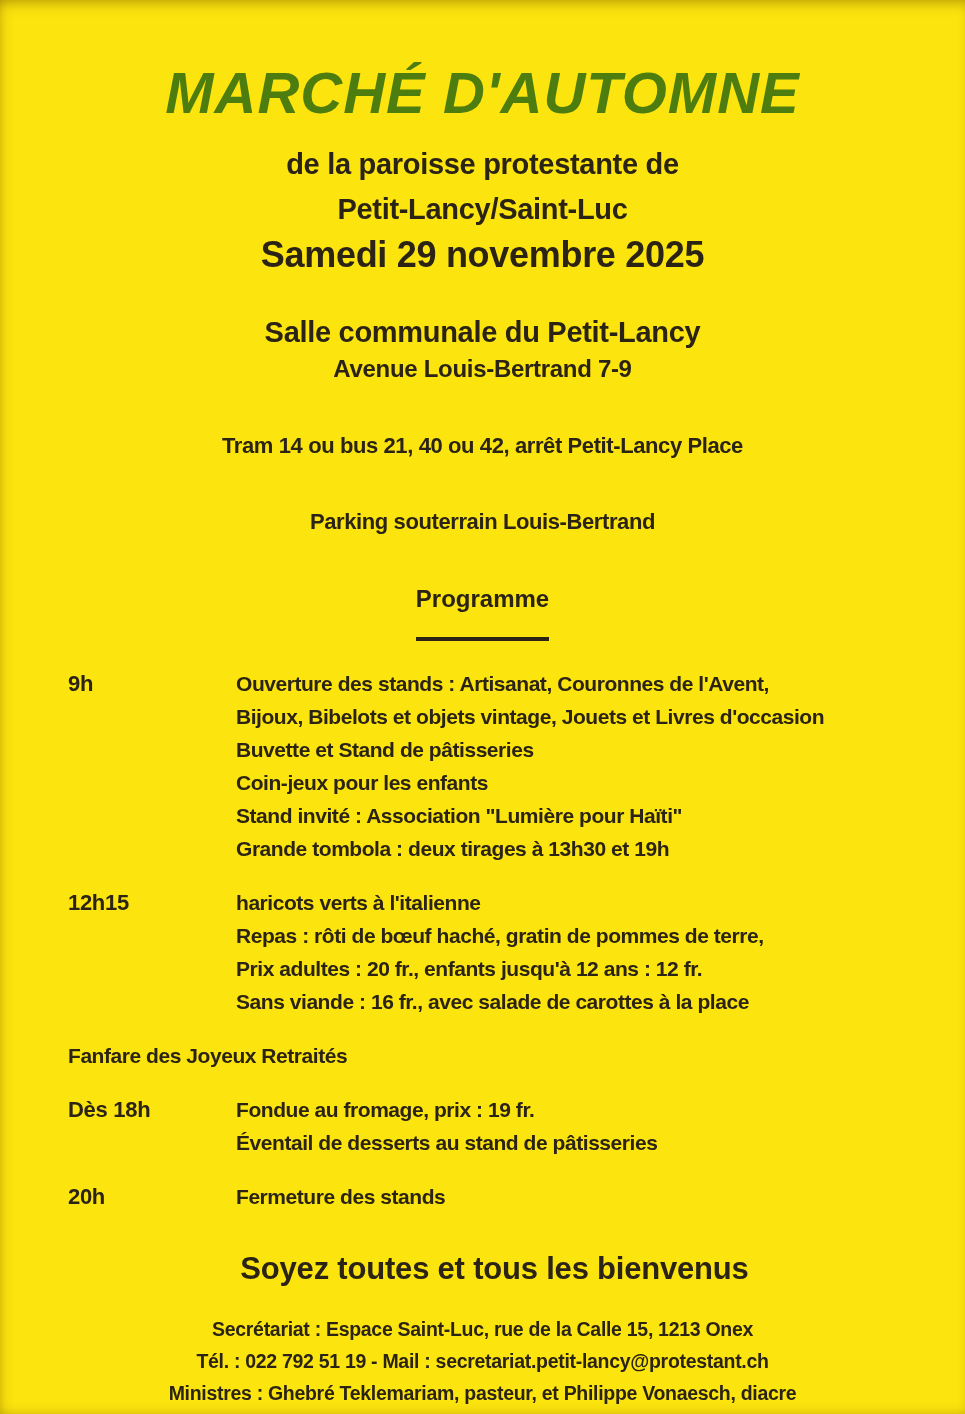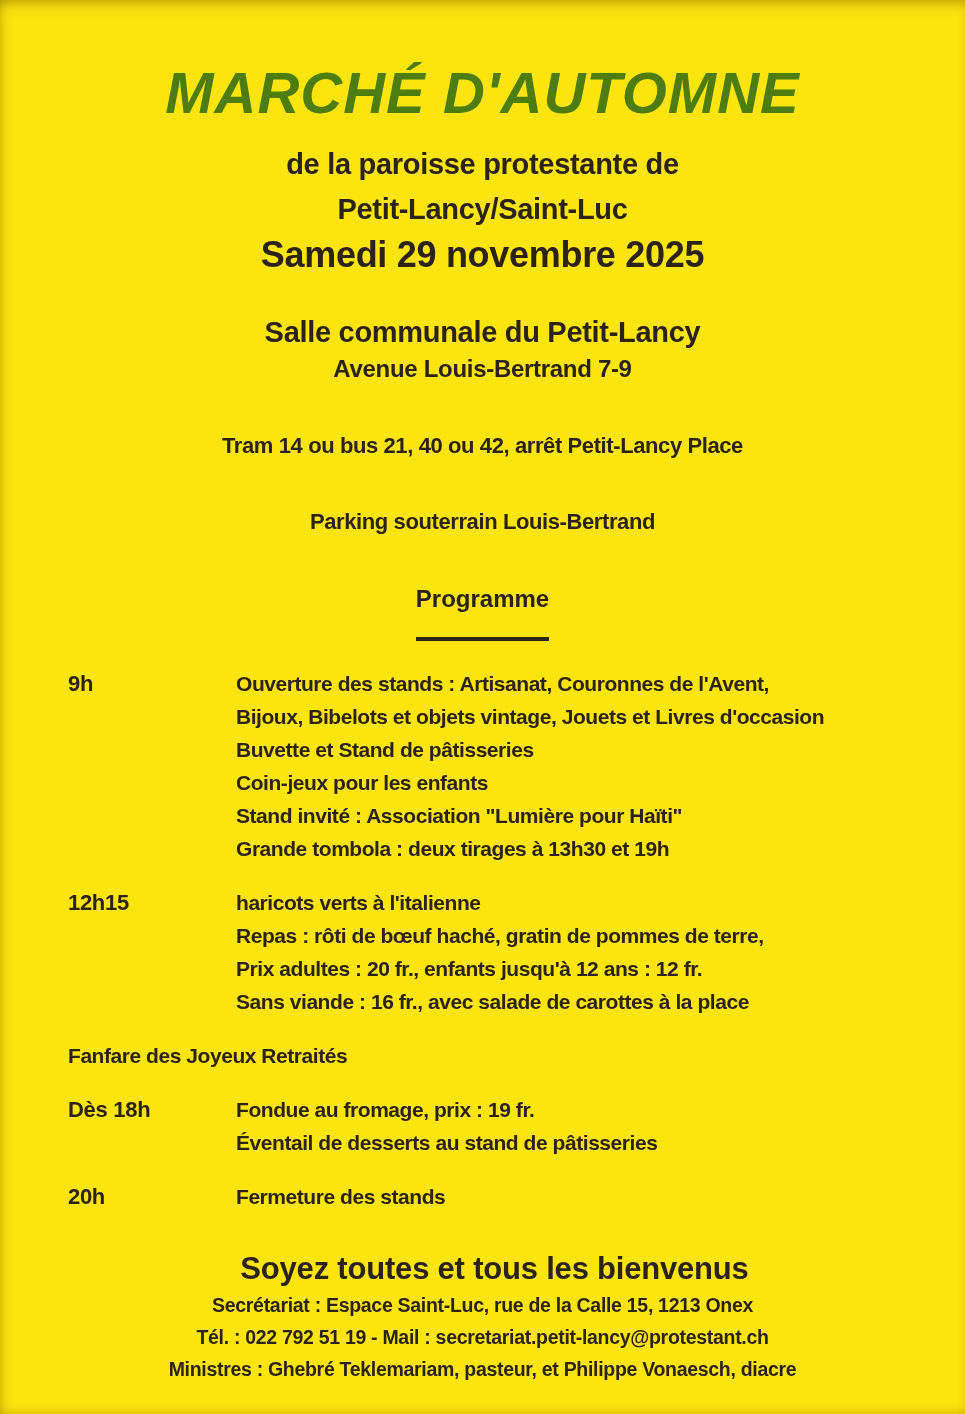--- a/index.html
+++ b/index.html
@@ -62,21 +62,21 @@
   .prog-lines { flex: 1 1 auto; }
   .prog-line {
     font-size: 21px;
     line-height: 33px;
     letter-spacing: -0.45px;
     white-space: nowrap;
   }
 
   .welcome { margin-top: 36px; font-size: 31px; line-height: 40px; letter-spacing: -0.2px; padding-left: 24px; }
 
-  .footer { }
+  .footer { margin-top: 24px; }
   .footer-line { font-size: 19.5px; line-height: 32px; letter-spacing: -0.3px; }
 </style>
 </head>
 <body>
 
 <div class="flyer" style="background: rgb(252, 228, 14); color: rgb(43, 35, 20);">
 
   <h1 class="title center nowrap" style="color: #4d7c0f;">MARCHÉ D'AUTOMNE</h1>
 
   <div class="subtitle center nowrap">de la paroisse protestante de</div>

